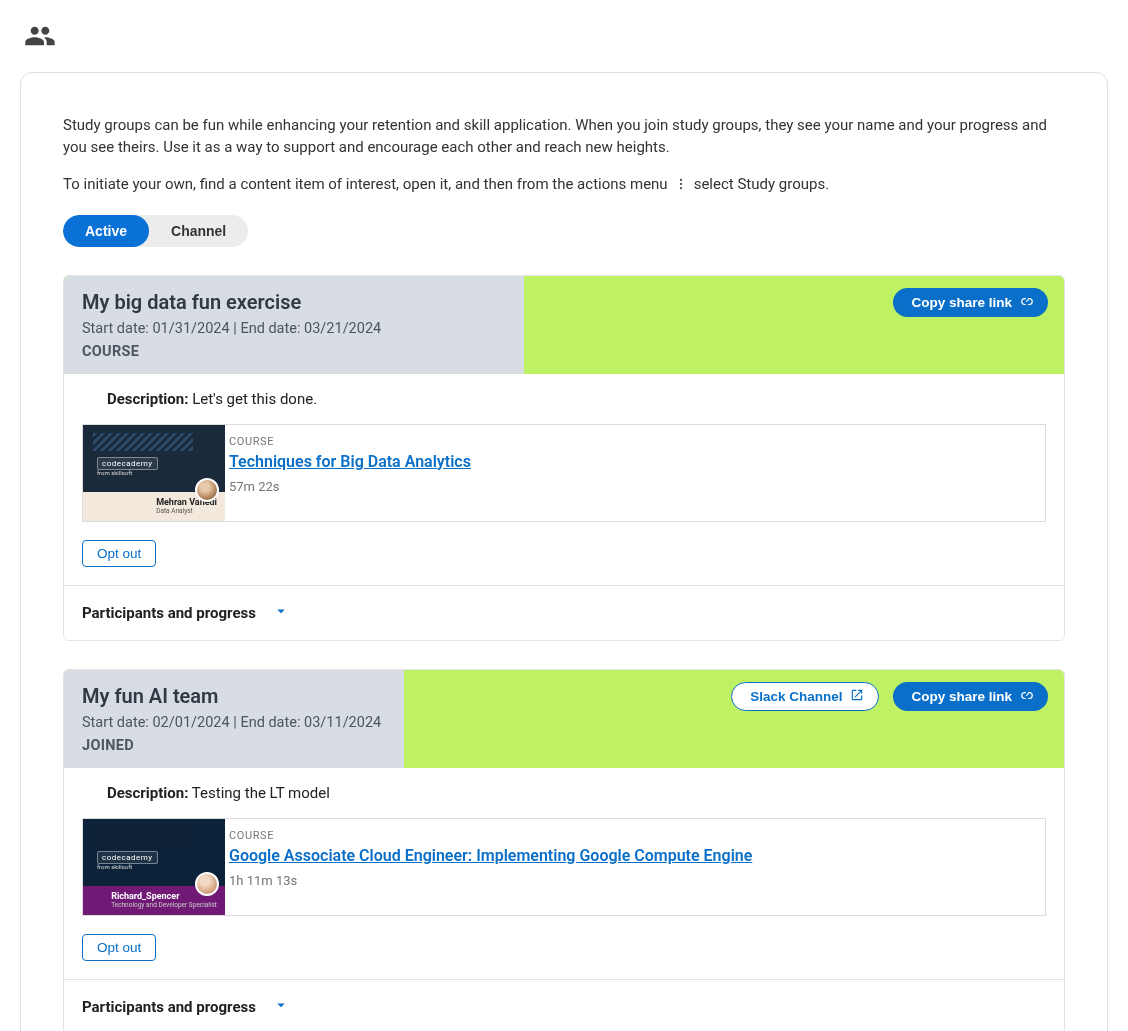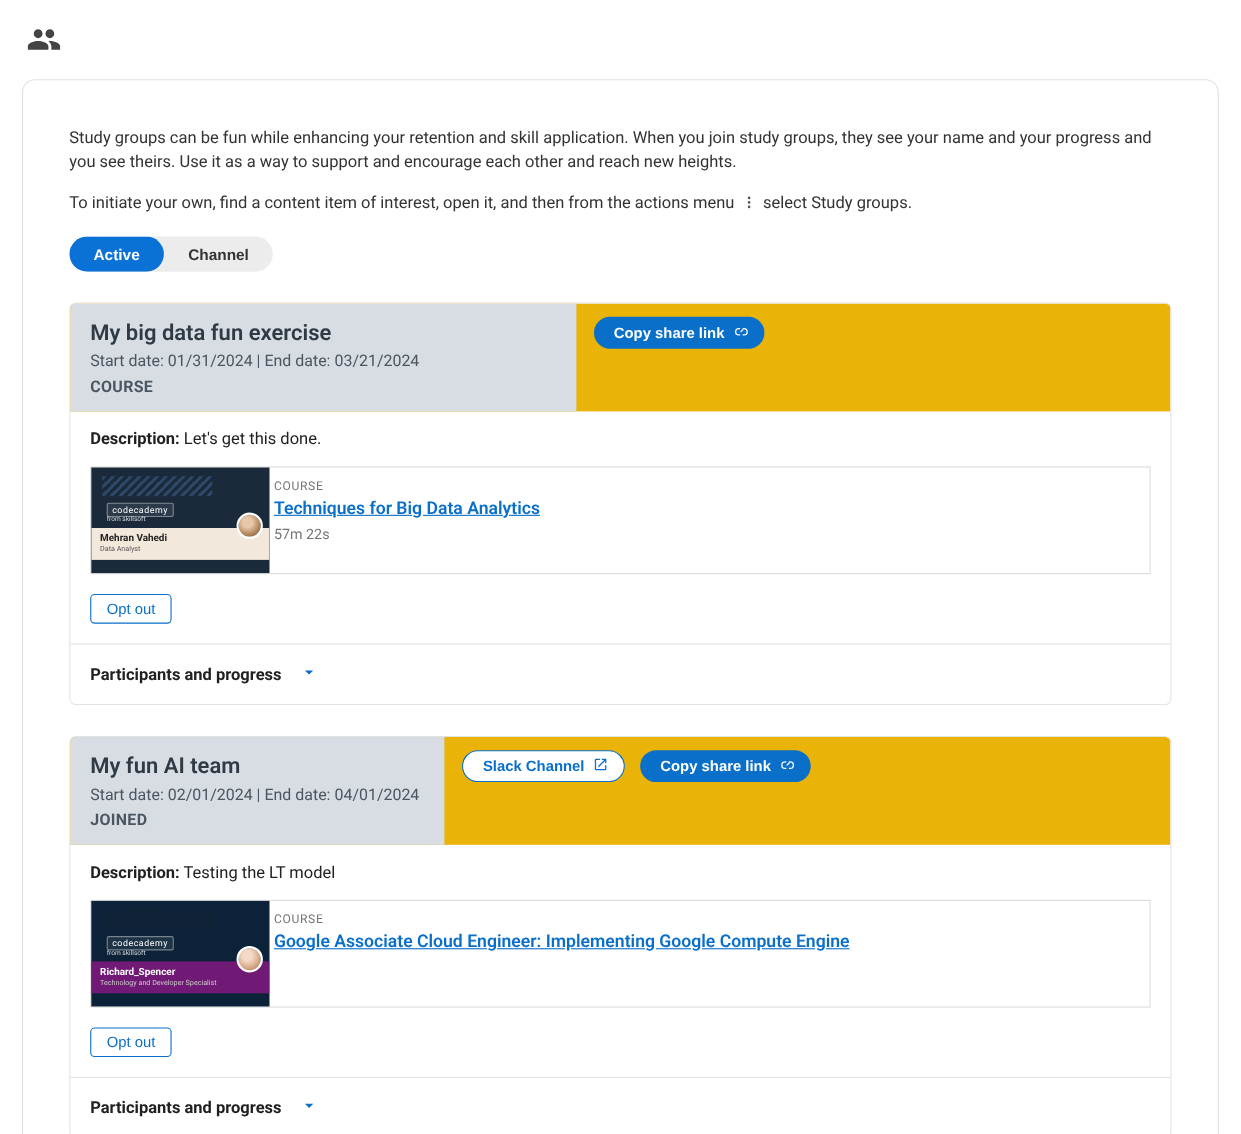--- a/index.html
+++ b/index.html
@@ -50,23 +50,24 @@
   .pill.active { background: #0a72d6; color: #fff; border-radius: 999px; }
 
   .group-card {
     border: 1px solid #e3e3e3;
     border-radius: 6px;
     margin-bottom: 28px;
     overflow: hidden;
   }
 
   .group-header {
-    background: #eab308;
+    background: #bef264;
     display: flex;
     align-items: flex-start;
+    justify-content: space-between;
     position: relative;
   }
   .group-header-left {
     background: #d7dde3;
     padding: 14px 18px 14px 18px;
     flex: 0 0 auto;
     min-width: 460px;
   }
   .group-header-left.narrow { min-width: 340px; }
   .group-name { font-size: 20px; font-weight: 600; color: #2f3a44; }
@@ -104,32 +105,32 @@
     font-size: 13.5px;
     font-weight: 600;
     display: inline-flex;
     align-items: center;
     gap: 8px;
     cursor: pointer;
   }
   .btn-slack svg { width: 14px; height: 14px; fill: #0a6fc9; }
 
   .group-body { padding: 16px 18px 18px 18px; }
-  .desc-line { font-size: 15px; margin-bottom: 16px; }
+  .desc-line { font-size: 15px; margin-bottom: 16px; margin-left: 25px; }
   .desc-label { font-weight: 700; }
 
   .course-row {
     border: 1px solid #dcdcdc;
     display: flex;
     align-items: stretch;
     min-height: 98px;
     margin-bottom: 18px;
   }
   .course-thumb {
-    width: 162px;
+    width: 142px;
     background: #1b2a3a;
     position: relative;
     overflow: hidden;
     flex-shrink: 0;
   }
   .course-thumb.thumb2 { background: #0c2238; }
   .thumb-badge {
     position: absolute;
     top: 32px;
     left: 14px;
@@ -137,26 +138,27 @@
     color: #fff;
     background: rgba(255,255,255,.08);
     border: 1px solid rgba(255,255,255,.4);
     padding: 1px 4px;
     border-radius: 2px;
     letter-spacing: .5px;
   }
   .thumb-sub { position:absolute; top:44px; left:14px; font-size:6px; color:#ddd; }
   .thumb-strip {
     position: absolute;
-    bottom: 12px; left:0; right:0;
+    bottom: 0; left:0; right:0;
     background: #f3e8dc;
     padding: 6px 8px 6px 8px;
     display: flex;
     align-items: center;
     gap: 6px;
+    justify-content: flex-end;
   }
   .thumb-strip.dark { background:#701a75; color:#fff; }
   .thumb-face {
     width: 24px; height:24px; border-radius:50%;
     background: radial-gradient(circle at 40% 35%, #e7c8a8 25%, #b58860 60%, #6a4a2a 100%);
     border: 2px solid #fff;
     flex-shrink:0;
     position:absolute;
     right:6px;
     top:-14px;
@@ -299,21 +301,21 @@
   
   <div class="group-card">
     <div class="group-header">
       <div class="group-header-left narrow">
         <div class="group-name">My fun AI team</div>
         <div class="group-dates">
           <span>Start date:</span>
           <span>02/01/2024</span>
           <span> | </span>
           <span>End date:</span>
-          <span>04/01/2024</span>
+          <span>03/11/2024</span>
         </div>
         <div class="group-status">JOINED</div>
       </div>
       <div class="group-header-right">
         <button class="btn-slack">
           <span>Slack Channel</span>
           <span>
             <svg viewBox="0 0 24 24">
                 <path d="M14 3v2h3.59L7.76 14.83l1.41 1.41L19 6.41V10h2V3h-7zM5 5h6V3H5a2 2 0 0 0-2 2v14a2 2 0 0 0 2 2h14a2 2 0 0 0 2-2v-6h-2v6H5V5z"></path>
               </svg>
@@ -345,20 +347,21 @@
             <div class="thumb-face light"></div>
             <div>
               <div class="thumb-name">Richard_Spencer</div>
               <div class="thumb-role">Technology and Developer Specialist</div>
             </div>
           </div>
         </div>
         <div class="course-info">
           <div class="course-type">COURSE</div>
           <div class="course-title">Google Associate Cloud Engineer: Implementing Google Compute Engine</div>
+          <div class="course-dur">1h 11m 13s</div>
         </div>
       </div>
 
       <button class="btn-outline">Opt out</button>
     </div>
 
     <div class="participants-row">
       <span class="participants-label">Participants and progress</span>
       <span class="chev">
         <svg viewBox="0 0 24 24">

